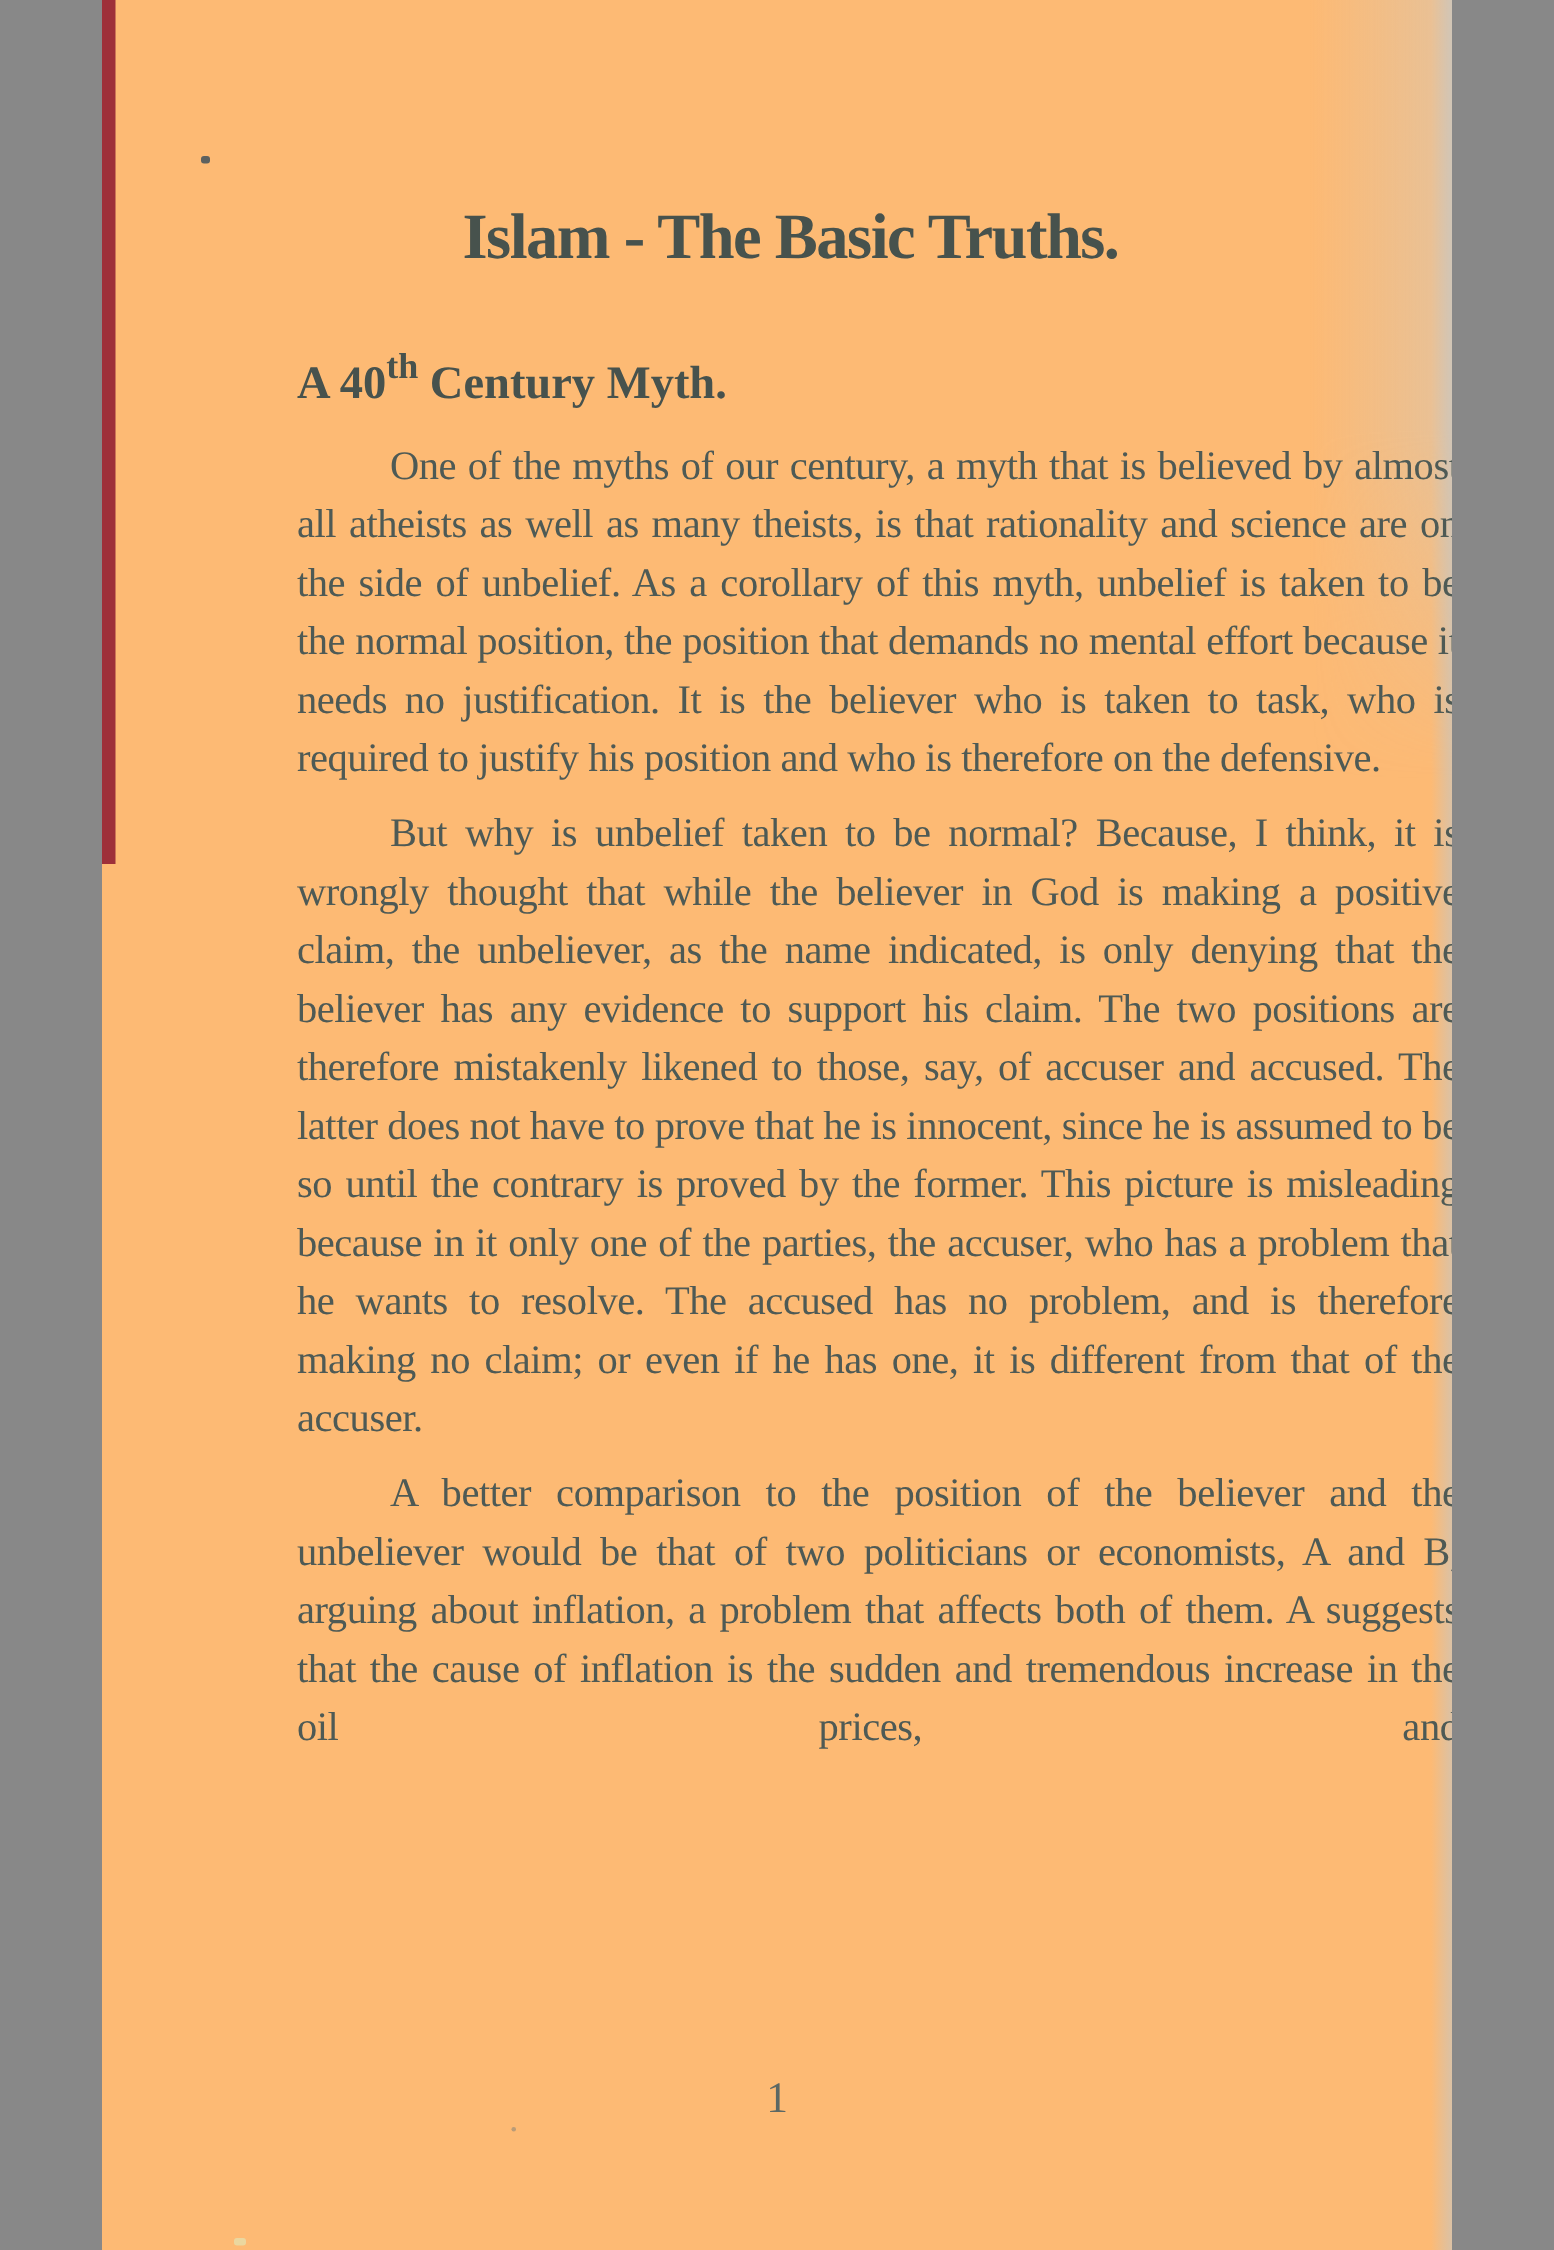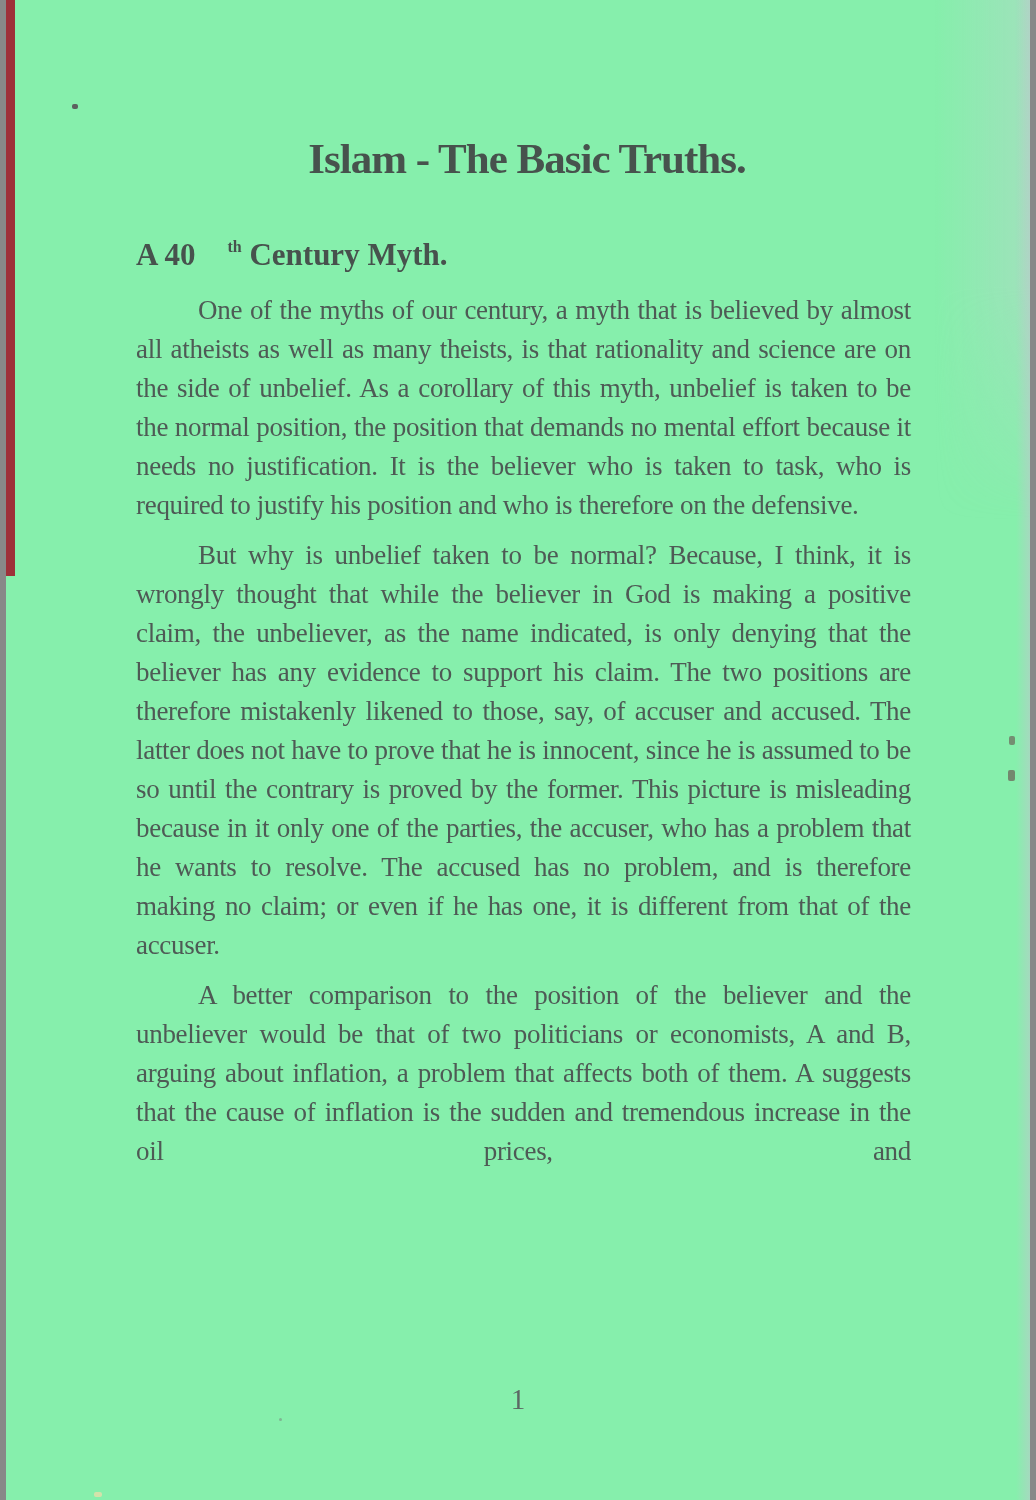--- a/index.html
+++ b/index.html
@@ -1,21 +1,21 @@
 <!DOCTYPE html>
 <html><head>
 <meta charset="utf-8">
 <style>
   html, body { margin: 0; padding: 0; background: #888; }
   .page {
     position: relative;
-    width: 1024px;
+    width: 900px;
     height: 1500px;
     margin: 0 auto;
-    background: #86efac;
+    background: #fdba74;
     overflow: hidden;
     font-family: "Liberation Serif", "DejaVu Serif", serif;
     color: #4e5a55;
   }
   
   .red-edge {
     position: absolute;
     left: 0; top: 0;
     width: 9px; height: 576px;
     background: #9e3039;
@@ -51,24 +51,23 @@
   .heading {
     position: absolute;
     left: 130px;
     top: 236px;
     font-size: 31px;
     font-weight: bold;
     line-height: 1.2;
     color: #47524d;
   }
   .heading sup {
-    font-size: 16px;
+    font-size: 24px;
     line-height: 0;
     vertical-align: 13px;
-    margin-left: 32px;
   }
   .body-text {
     position: absolute;
     left: 130px;
     top: 291px;
     width: 787px;
     font-size: 27px;
     letter-spacing: -0.3px;
     line-height: 38.9px;
     text-align: justify;

